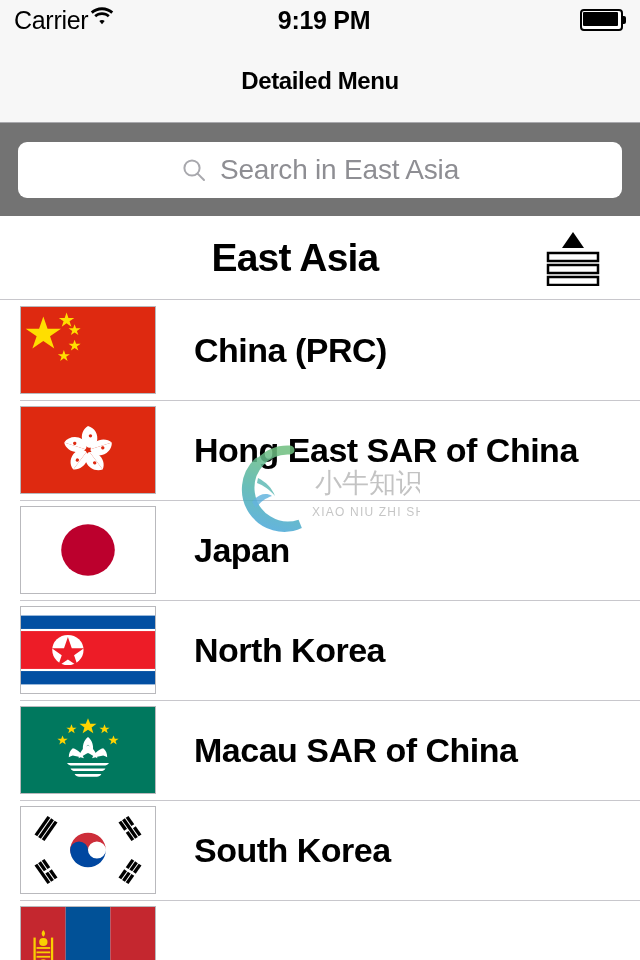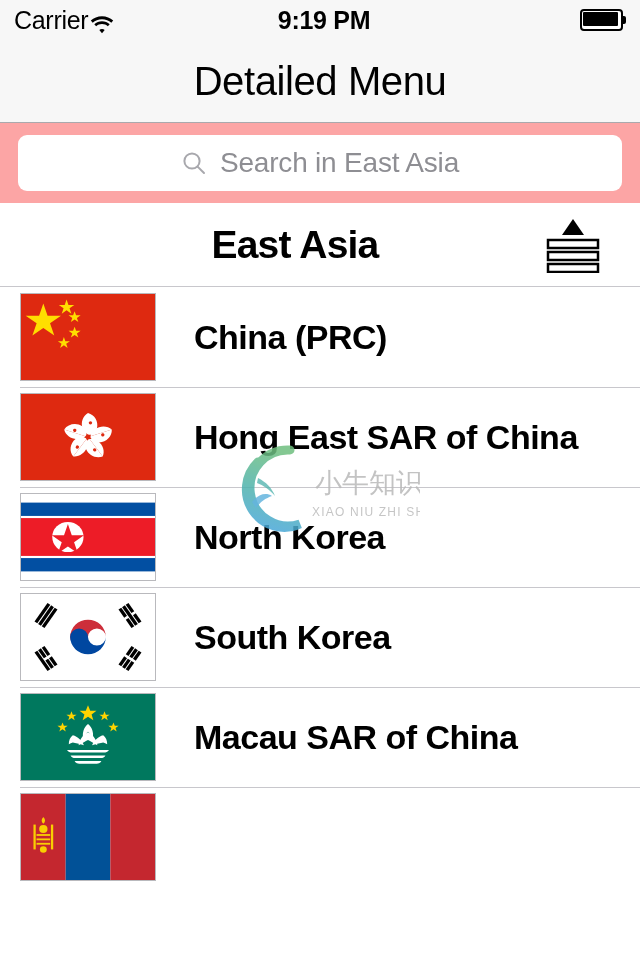--- a/index.html
+++ b/index.html
@@ -9,21 +9,21 @@
     background:#ffffff;
     overflow:hidden;
   }
   #screen { position:relative; width:640px; height:960px; overflow:hidden; background:#fff; }
 
   
   .statusbar {
     position:relative; height:40px; background:#f7f7f7;
     display:flex; align-items:center; padding:0 14px;
   }
-  .sb-left { display:flex; align-items:flex-end; gap:1px; }
+  .sb-left { display:flex; align-items:flex-start; gap:1px; }
   .sb-carrier { font-size:25px; color:#000; letter-spacing:-0.3px; }
   .sb-wifi { width:26px; height:20px; display:block; }
   .sb-time {
     position:absolute; left:8px; right:0; text-align:center;
     font-size:25px; font-weight:bold; color:#000; letter-spacing:-0.3px;
     pointer-events:none;
   }
   .sb-right { margin-left:auto; display:flex; align-items:center; z-index:2; }
   .battery { position:relative; width:46px; height:22px; }
   .battery-body {
@@ -36,25 +36,25 @@
   .battery-cap {
     position:absolute; right:0; top:7px; width:3px; height:8px; background:#000; border-radius:0 2px 2px 0;
   }
 
   
   .navbar {
     height:83px; background:#f7f7f7;
     display:flex; align-items:center; justify-content:center;
     border-bottom:1px solid #a9a9ad;
   }
-  .nav-title { font-size:40px; color:#000; letter-spacing:-0.4px; }
+  .nav-title { font-size:24px; color:#000; letter-spacing:-0.4px;font-weight:bold; }
 
   
   .searchbar {
-    height:80px; background:#fca5a5;
+    height:93px; background:#737373;
     display:flex; align-items:center; padding:0 18px;
   }
   .search-field {
     flex:1; height:56px; background:#fff; border-radius:9px;
     display:flex; align-items:center; justify-content:center; gap:12px;
   }
   .search-inner { display:flex; align-items:center; gap:13px; }
   .search-icon { width:26px; height:26px; display:block; }
   .search-placeholder { font-size:28px; color:#8e8e93; letter-spacing:-0.2px; }
 
@@ -213,75 +213,42 @@
               </g>
             <g transform="rotate(288)">
                 <circle cx="0.55" cy="-3.3" r="0.38"></circle>
               </g>
           </g>
         </svg>
       </div>
       <div class="row-label">Hong East SAR of China</div>
     </div>
 
+    <div class="row">
+      <div class="flag-wrap">
+        <svg class="flag" viewBox="0 0 30 20" preserveAspectRatio="none">
+          <rect width="30" height="20" fill="#ffffff"></rect>
+          <circle cx="15" cy="10" r="6" fill="#bc002d"></circle>
+        </svg>
+      </div>
+      <div class="row-label">Japan</div>
+    </div>
 
     <div class="row">
       <div class="flag-wrap">
         <svg class="flag" viewBox="0 0 30 20" preserveAspectRatio="none">
           <rect width="30" height="20" fill="#ffffff"></rect>
           <rect y="2" width="30" height="3.1" fill="#024fa2"></rect>
           <rect y="5.6" width="30" height="8.8" fill="#ed1c27"></rect>
           <rect y="14.9" width="30" height="3.1" fill="#024fa2"></rect>
           <circle cx="10.5" cy="10" r="3.5" fill="#ffffff"></circle>
           <polygon points="10.5,7.0 11.37,9.6 14.1,9.6 11.88,11.2 12.73,13.8 10.5,12.2 8.27,13.8 9.12,11.2 6.9,9.6 9.63,9.6" fill="#ed1c27"></polygon>
         </svg>
       </div>
       <div class="row-label">North Korea</div>
-    </div>
-
-    <div class="row">
-      <div class="flag-wrap">
-        <svg class="flag" viewBox="0 0 30 20" preserveAspectRatio="none">
-          <rect width="30" height="20" fill="#ffffff"></rect>
-          <g transform="translate(15,10)">
-            <path d="M-4,0 A4,4 0 0 1 4,0 A2,2 0 0 0 0,0 A2,2 0 0 1 -4,0 Z" fill="#cd2e3a"></path>
-            <path d="M-4,0 A2,2 0 0 1 0,0 A2,2 0 0 0 4,0 A4,4 0 0 1 -4,0 Z" fill="#0047a0"></path>
-          </g>
-          <g fill="#000000">
-            <g transform="translate(5.6,5.0) rotate(-56)">
-              <rect x="-2.6" y="-1.35" width="5.2" height="0.75"></rect>
-              <rect x="-2.6" y="-0.37" width="5.2" height="0.75"></rect>
-              <rect x="-2.6" y="0.6" width="5.2" height="0.75"></rect>
-            </g>
-            <g transform="translate(24.4,5.0) rotate(56)">
-              <rect x="-2.6" y="-1.35" width="2.3" height="0.75"></rect>
-              <rect x="0.3" y="-1.35" width="2.3" height="0.75"></rect>
-              <rect x="-2.6" y="-0.37" width="5.2" height="0.75"></rect>
-              <rect x="-2.6" y="0.6" width="2.3" height="0.75"></rect>
-              <rect x="0.3" y="0.6" width="2.3" height="0.75"></rect>
-            </g>
-            <g transform="translate(5.6,15.0) rotate(56)">
-              <rect x="-2.6" y="-1.35" width="2.3" height="0.75"></rect>
-              <rect x="0.3" y="-1.35" width="2.3" height="0.75"></rect>
-              <rect x="-2.6" y="-0.37" width="2.3" height="0.75"></rect>
-              <rect x="0.3" y="-0.37" width="2.3" height="0.75"></rect>
-              <rect x="-2.6" y="0.6" width="5.2" height="0.75"></rect>
-            </g>
-            <g transform="translate(24.4,15.0) rotate(-56)">
-              <rect x="-2.6" y="-1.35" width="2.3" height="0.75"></rect>
-              <rect x="0.3" y="-1.35" width="2.3" height="0.75"></rect>
-              <rect x="-2.6" y="-0.37" width="2.3" height="0.75"></rect>
-              <rect x="0.3" y="-0.37" width="2.3" height="0.75"></rect>
-              <rect x="-2.6" y="0.6" width="2.3" height="0.75"></rect>
-              <rect x="0.3" y="0.6" width="2.3" height="0.75"></rect>
-            </g>
-          </g>
-        </svg>
-      </div>
-      <div class="row-label">South Korea</div>
     </div>
 
     <div class="row">
       <div class="flag-wrap">
         <svg class="flag" viewBox="0 0 30 20" preserveAspectRatio="none">
           <rect width="30" height="20" fill="#00785e"></rect>
           <g fill="#ffd400">
             <polygon points="15,2.6 15.5,3.9 16.9,3.9 15.8,4.75 16.2,6.1 15,5.3 13.8,6.1 14.2,4.75 13.1,3.9 14.5,3.9"></polygon>
             <polygon points="11.3,4.0 11.6,4.8 12.45,4.8 11.77,5.3 12.02,6.1 11.3,5.6 10.58,6.1 10.83,5.3 10.15,4.8 11.0,4.8"></polygon>
             <polygon points="18.7,4.0 19.0,4.8 19.85,4.8 19.17,5.3 19.42,6.1 18.7,5.6 17.98,6.1 18.23,5.3 17.55,4.8 18.4,4.8"></polygon>
@@ -293,20 +260,62 @@
             <path d="M15,8.9 C16.1,9.4 16.9,10.6 17.1,11.9 C16.1,11.3 15.4,10.9 15,10.7 C14.6,10.9 13.9,11.3 12.9,11.9 C13.1,10.6 13.9,9.4 15,8.9 Z"></path>
             <path d="M11.6,9.6 C12.7,9.9 13.6,10.8 14.1,11.9 C13.0,11.6 12.2,11.4 11.6,11.3 C11.3,11.4 11.0,11.5 10.7,11.7 C10.7,10.8 11.0,10.1 11.6,9.6 Z"></path>
             <path d="M18.4,9.6 C19.0,10.1 19.3,10.8 19.3,11.7 C19.0,11.5 18.7,11.4 18.4,11.3 C17.8,11.4 17.0,11.6 15.9,11.9 C16.4,10.8 17.3,9.9 18.4,9.6 Z"></path>
             <path d="M10.3,13.0 L19.7,13.0 C19.4,13.4 19.0,13.6 18.6,13.6 L11.4,13.6 C11.0,13.6 10.6,13.4 10.3,13.0 Z"></path>
             <path d="M11.1,14.3 L18.9,14.3 C18.7,14.7 18.3,14.9 17.9,14.9 L12.1,14.9 C11.7,14.9 11.3,14.7 11.1,14.3 Z"></path>
             <path d="M12.0,15.6 L18.0,15.6 C17.8,16.0 17.4,16.2 17.0,16.2 L13.0,16.2 C12.6,16.2 12.2,16.0 12.0,15.6 Z"></path>
           </g>
         </svg>
       </div>
       <div class="row-label">Macau SAR of China</div>
+    </div>
+
+    <div class="row">
+      <div class="flag-wrap">
+        <svg class="flag" viewBox="0 0 30 20" preserveAspectRatio="none">
+          <rect width="30" height="20" fill="#ffffff"></rect>
+          <g transform="translate(15,10)">
+            <path d="M-4,0 A4,4 0 0 1 4,0 A2,2 0 0 0 0,0 A2,2 0 0 1 -4,0 Z" fill="#cd2e3a"></path>
+            <path d="M-4,0 A2,2 0 0 1 0,0 A2,2 0 0 0 4,0 A4,4 0 0 1 -4,0 Z" fill="#0047a0"></path>
+          </g>
+          <g fill="#000000">
+            <g transform="translate(5.6,5.0) rotate(-56)">
+              <rect x="-2.6" y="-1.35" width="5.2" height="0.75"></rect>
+              <rect x="-2.6" y="-0.37" width="5.2" height="0.75"></rect>
+              <rect x="-2.6" y="0.6" width="5.2" height="0.75"></rect>
+            </g>
+            <g transform="translate(24.4,5.0) rotate(56)">
+              <rect x="-2.6" y="-1.35" width="2.3" height="0.75"></rect>
+              <rect x="0.3" y="-1.35" width="2.3" height="0.75"></rect>
+              <rect x="-2.6" y="-0.37" width="5.2" height="0.75"></rect>
+              <rect x="-2.6" y="0.6" width="2.3" height="0.75"></rect>
+              <rect x="0.3" y="0.6" width="2.3" height="0.75"></rect>
+            </g>
+            <g transform="translate(5.6,15.0) rotate(56)">
+              <rect x="-2.6" y="-1.35" width="2.3" height="0.75"></rect>
+              <rect x="0.3" y="-1.35" width="2.3" height="0.75"></rect>
+              <rect x="-2.6" y="-0.37" width="2.3" height="0.75"></rect>
+              <rect x="0.3" y="-0.37" width="2.3" height="0.75"></rect>
+              <rect x="-2.6" y="0.6" width="5.2" height="0.75"></rect>
+            </g>
+            <g transform="translate(24.4,15.0) rotate(-56)">
+              <rect x="-2.6" y="-1.35" width="2.3" height="0.75"></rect>
+              <rect x="0.3" y="-1.35" width="2.3" height="0.75"></rect>
+              <rect x="-2.6" y="-0.37" width="2.3" height="0.75"></rect>
+              <rect x="0.3" y="-0.37" width="2.3" height="0.75"></rect>
+              <rect x="-2.6" y="0.6" width="2.3" height="0.75"></rect>
+              <rect x="0.3" y="0.6" width="2.3" height="0.75"></rect>
+            </g>
+          </g>
+        </svg>
+      </div>
+      <div class="row-label">South Korea</div>
     </div>
 
     <div class="row">
       <div class="flag-wrap">
         <svg class="flag" viewBox="0 0 30 20" preserveAspectRatio="none">
           <rect width="10" height="20" fill="#c4272f"></rect>
           <rect x="10" width="10" height="20" fill="#015197"></rect>
           <rect x="20" width="10" height="20" fill="#c4272f"></rect>
           <g fill="#f9cf02" transform="translate(5,10) scale(0.085)">
             <path d="M0,-55 C6,-48 6,-42 0,-36 C-6,-42 -6,-48 0,-55 Z"></path>

